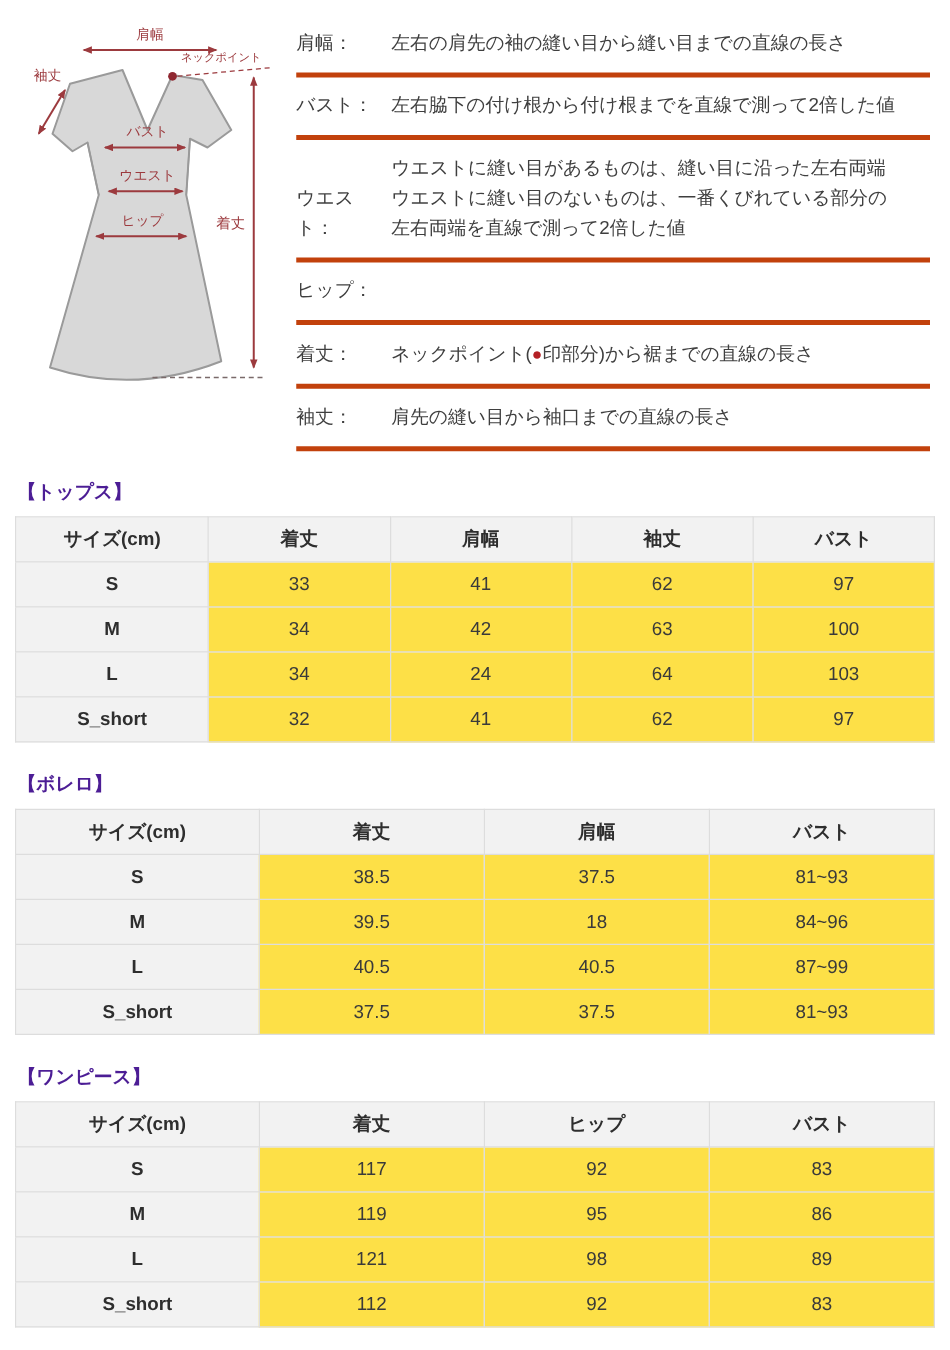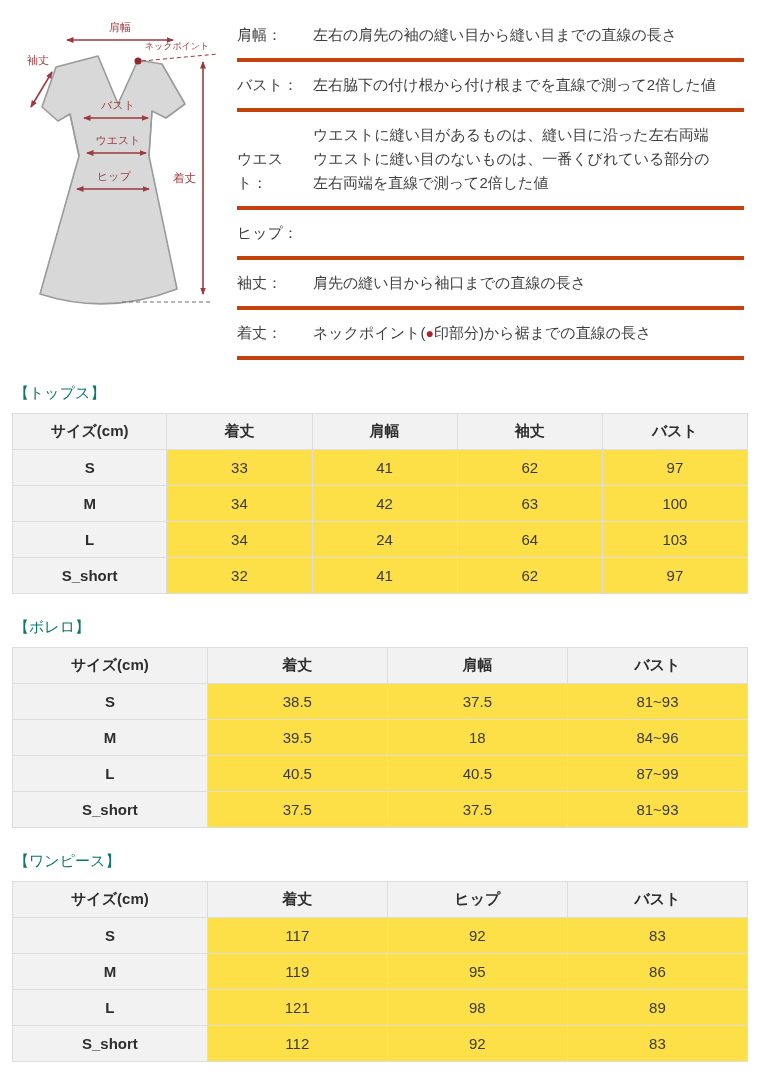--- a/index.html
+++ b/index.html
@@ -16,21 +16,21 @@
   .def-row {
     display:flex; align-items:flex-end;
     padding:11px 0; border-bottom:4px solid #c2410c;
     font-size:15px; line-height:24px; color:#3f3f3f;
   }
   .def-term { width:76px; flex:0 0 76px; }
   .def-desc { flex:1; }
   .neck-dot-glyph { color:#b42025; font-size:14px; }
   
   .tables-wrap { padding:0 12px; }
-  .table-title { font-size:15px; font-weight:normal; color:#0f766e; margin:24px 0 10px 2px; }
+  .table-title { font-size:15px; font-weight:bold; color:#4c1d95; margin:24px 0 10px 2px; }
   .table-title.first { margin-top:16px; }
   table.size-table { width:100%; border-collapse:collapse; table-layout:fixed; }
   table.size-table th, table.size-table td {
     border:1px solid #dddddd; height:36px; text-align:center;
     vertical-align:middle; font-size:15px; color:#2e2e2e;
   }
   table.size-table thead th { background:#f2f2f2; font-weight:bold; }
   table.size-table tbody th { background:#f2f2f2; font-weight:bold; }
   table.size-table tbody td { background:#fde047; font-weight:normal; color:#3a3a3a; }
   table.cols-5 col.c0 { width:21%; }
@@ -96,29 +96,29 @@
       <div class="def-desc">
         <div>ウエストに縫い目があるものは、縫い目に沿った左右両端</div>
         <div>ウエストに縫い目のないものは、一番くびれている部分の</div>
         <div>左右両端を直線で測って2倍した値</div>
       </div>
     </div>
     <div class="def-row">
       <div class="def-term">ヒップ：</div>
     </div>
     <div class="def-row">
+      <div class="def-term">着丈：</div>
+      <div class="def-desc">
+        <div><span>ネックポイント(</span><span class="neck-dot-glyph">●</span><span>印部分)から裾までの直線の長さ</span></div>
+      </div>
+    </div>
+    <div class="def-row">
       <div class="def-term">袖丈：</div>
       <div class="def-desc">
         <div>肩先の縫い目から袖口までの直線の長さ</div>
-      </div>
-    </div>
-    <div class="def-row">
-      <div class="def-term">着丈：</div>
-      <div class="def-desc">
-        <div><span>ネックポイント(</span><span class="neck-dot-glyph">●</span><span>印部分)から裾までの直線の長さ</span></div>
       </div>
     </div>
   </div>
 </div>
 
 <div class="tables-wrap">
 
   <div class="table-title first">【トップス】</div>
   <table class="size-table cols-5">
     <colgroup>

